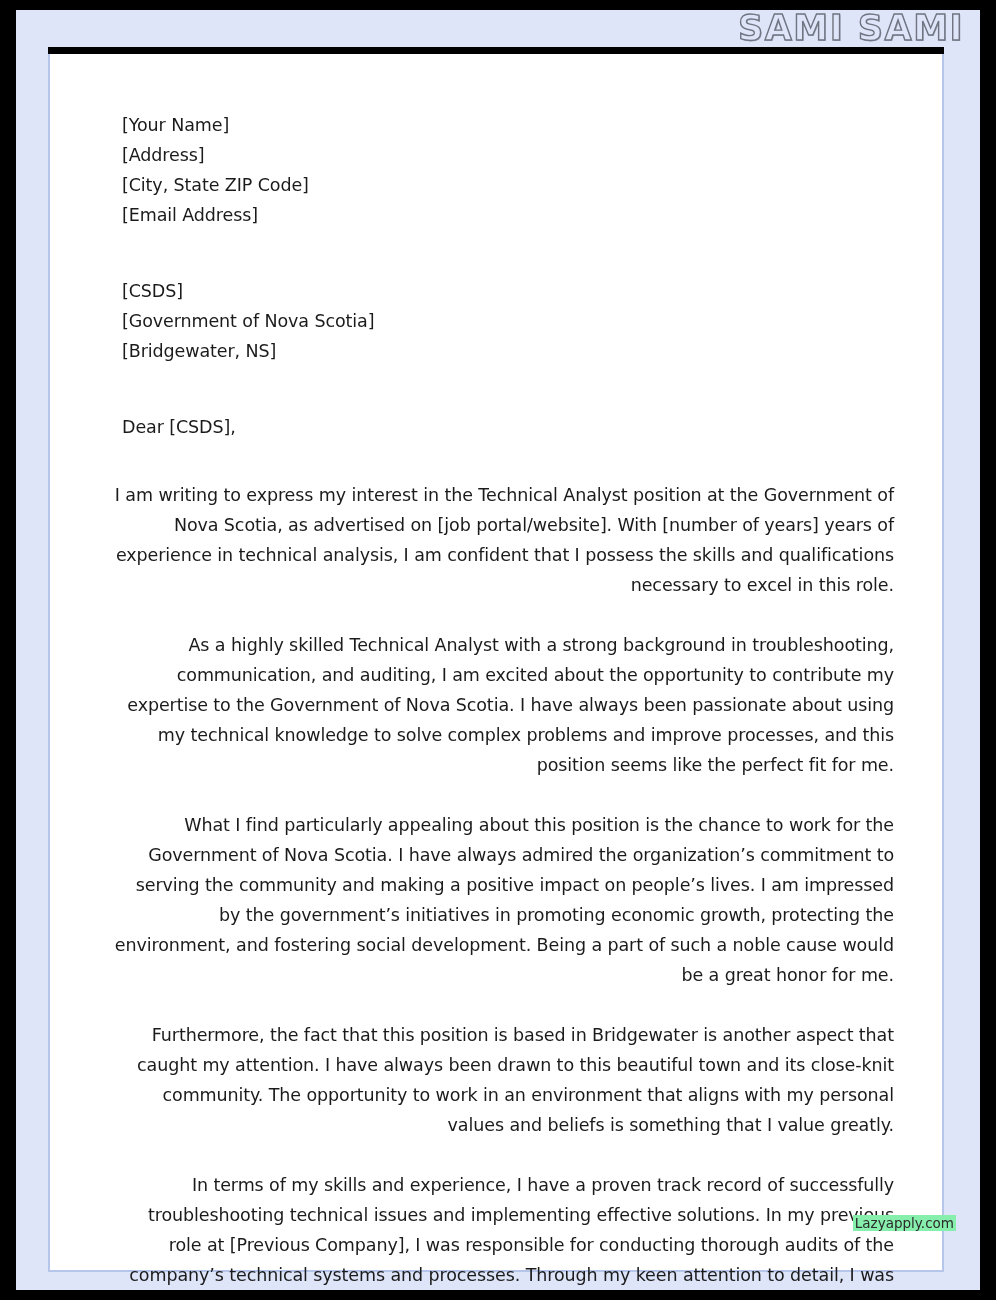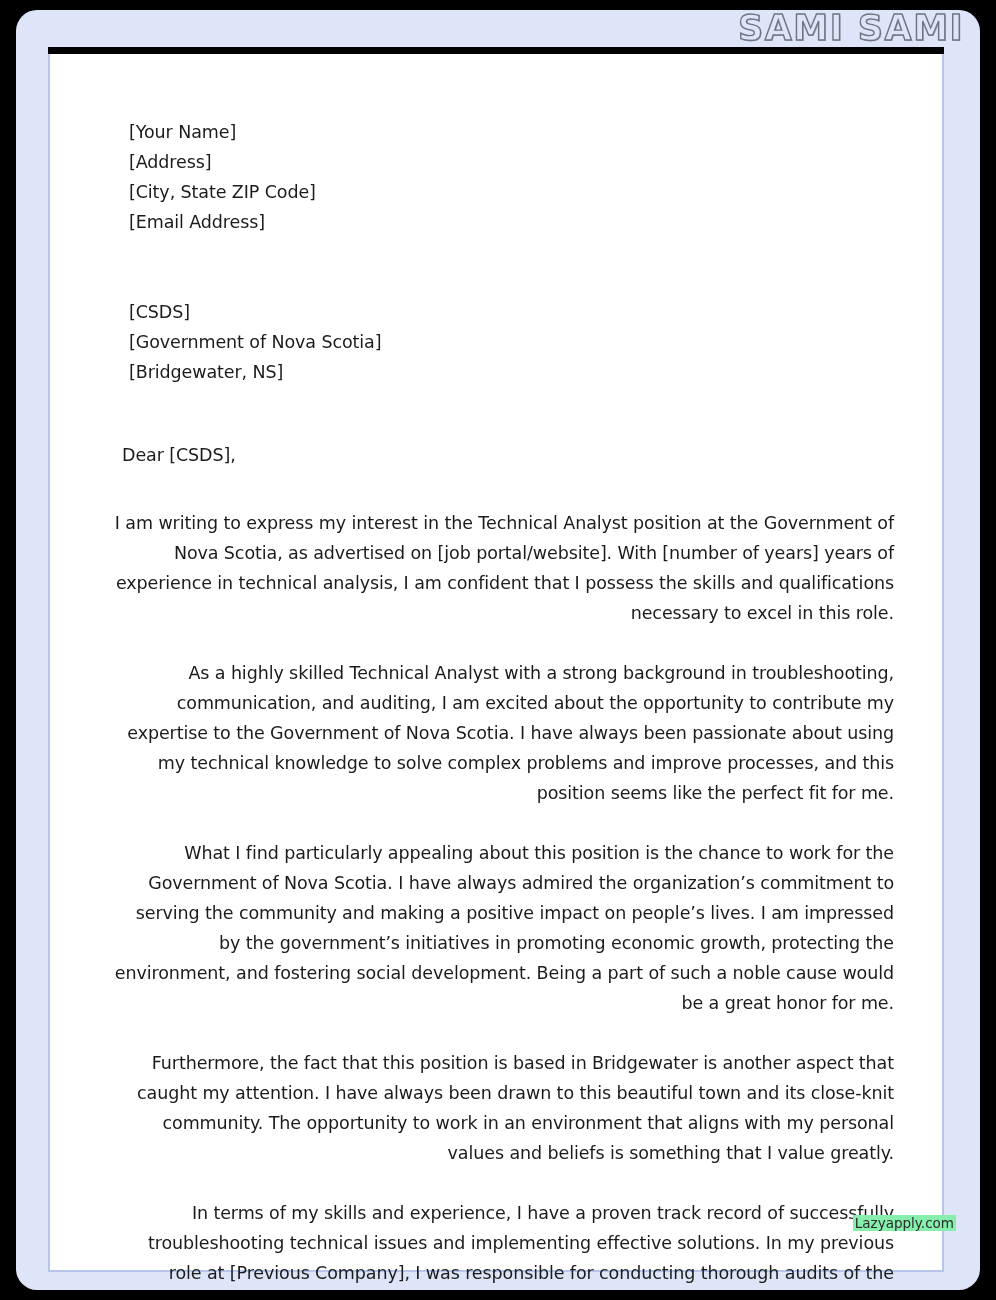--- a/index.html
+++ b/index.html
@@ -22,21 +22,20 @@
 
   
   #backdrop {
     position: absolute;
     left: 16px;
     top: 10px;
     width: 964px;
     height: 1280px;
     background: #dee5f9;
     overflow: hidden;
-    border-radius: 21px;
   }
 
   
   #letterhead {
     position: absolute;
     left: 0;
     top: 0;
     width: 964px;
     height: 37px;
     display: flex;
@@ -89,21 +88,21 @@
     top: 44px;
     width: 896px;
     padding: 48px 50px 0 66px;
     font-family: "DejaVu Sans", sans-serif;
     font-size: 17.5px;
     line-height: 30px;
     color: #1b1b1b;
     letter-spacing: -0.1px;
   }
 
-  .addr-block { margin: 15px; }
+  .addr-block { margin: 8px; }
   .addr-line  { white-space: nowrap; }
 
   .spacer     { height: 30px; }
   .spacer-sm  { height: 30px; }
 
   .salutation { margin: 8px; }
 
   .para {
     margin: 0;
     text-align: right;

